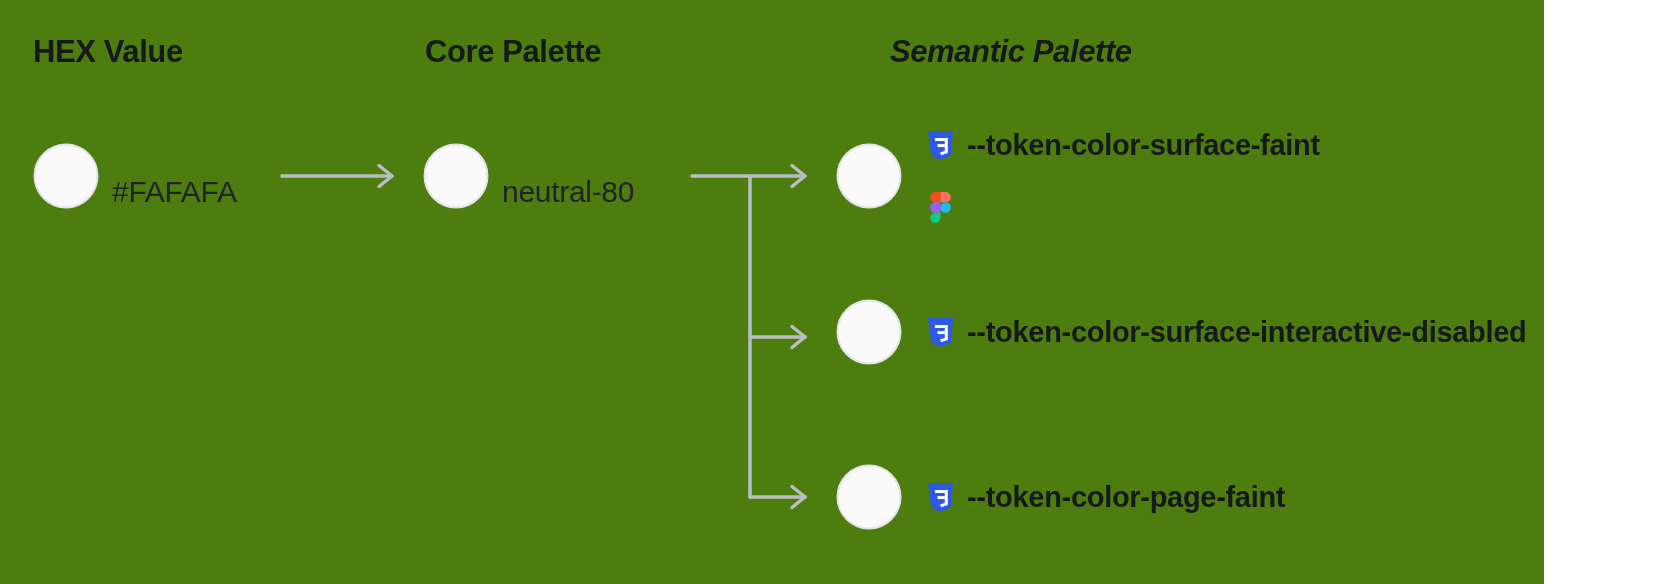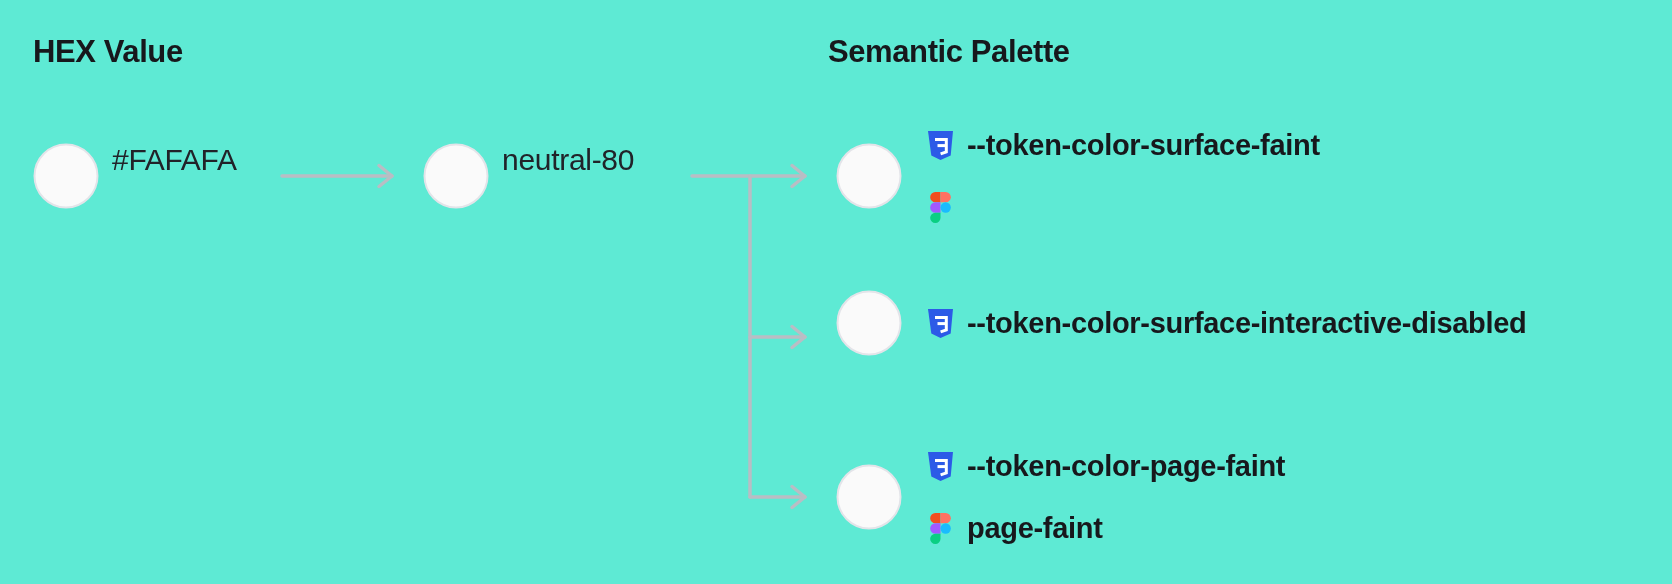--- a/index.html
+++ b/index.html
@@ -1,41 +1,41 @@
 <!DOCTYPE html>
 <html><head>
 <meta charset="utf-8">
 <style>
   html, body { margin: 0; padding: 0; background: #ffffff; }
   .canvas {
     position: relative;
-    width: 1672px;
+    width: 1544px;
     height: 584px;
-    background: #5eead4;
+    background: #4d7c0f;
     font-family: "Liberation Sans", "DejaVu Sans", sans-serif;
     overflow: hidden;
   }
   .col-header {
     position: absolute;
     top: 34px;
     font-size: 31px;
     font-weight: 700;
     letter-spacing: -0.4px;
     color: #17181c;
     white-space: nowrap;
   }
   .hdr-hex      { left: 33px; }
   .hdr-core     { left: 425px; }
-  .hdr-semantic { left: 828px; }
+  .hdr-semantic { left: 890px; font-style: italic; }
 
   .node-row {
     position: absolute;
     height: 66px;
     display: flex;
-    align-items: flex-start;
+    align-items: flex-end;
   }
   .row-hex  { left: 33px;  top: 143px; }
   .row-core { left: 423px; top: 143px; }
 
   .swatch-svg { display: block; flex: 0 0 auto; }
 
   .value-label {
     margin-left: 13px;
     font-size: 30px;
     font-weight: 400;
@@ -49,21 +49,21 @@
   .conn-branch { left: 680px; top: 155px; }
 
   .semantic-entry {
     position: absolute;
     left: 836px;
     height: 124px;
     display: flex;
     align-items: center;
   }
   .entry-1 { top: 114px; }
-  .entry-2 { top: 261px; }
+  .entry-2 { top: 270px; }
   .entry-3 { top: 435px; }
 
   .entry-lines { margin-left: 25px; display: flex; flex-direction: column; }
   .entry-line  { height: 62px; display: flex; align-items: center; }
   .icon-box {
     width: 27px;
     display: flex;
     justify-content: center;
     align-items: center;
     flex: 0 0 auto;
@@ -76,20 +76,21 @@
     color: #17181c;
     white-space: nowrap;
   }
 </style>
 </head>
 <body>
 
 <div class="canvas">
 
   <div class="col-header hdr-hex">HEX Value</div>
+  <div class="col-header hdr-core">Core Palette</div>
   <div class="col-header hdr-semantic">Semantic Palette</div>
 
   <div class="node-row row-hex">
     <svg class="swatch-svg" width="66" height="66">
       <circle cx="33" cy="33" r="31.5" stroke-width="2" fill="#FAFAFA" stroke="#E3E4E9"></circle>
     </svg>
     <span class="value-label">#FAFAFA</span>
   </div>
 
   <svg class="connector-svg conn-arrow1" width="130" height="36">
@@ -182,28 +183,16 @@
             <path d="M1 1 h25 l-2.3 24.5 L13.5 30 4.3 25.5 Z" fill="#2C5AE7"></path>
             <g fill="none" stroke-width="3" stroke-linecap="butt" stroke="#FFFFFF">
               <path d="M8 9.5 H19.3"></path>
               <path d="M19.3 8 V22 L13.6 23.9"></path>
               <path d="M10.5 15.6 H19.3"></path>
             </g>
           </svg>
         </span>
         <span class="token-label">--token-color-page-faint</span>
       </div>
-      <div class="entry-line">
-        <span class="icon-box">
-          <svg width="21" height="31" viewBox="0 0 38 57">
-            <path d="M0 9.5 A9.5 9.5 0 0 1 9.5 0 H19 V19 H9.5 A9.5 9.5 0 0 1 0 9.5 Z" fill="#F24E1E"></path>
-            <path d="M19 0 v19 h9.5 a9.5 9.5 0 1 0 0-19 Z" fill="#FF7262"></path>
-            <path d="M0 28.5 A9.5 9.5 0 0 1 9.5 19 H19 V38 H9.5 A9.5 9.5 0 0 1 0 28.5 Z" fill="#A259FF"></path>
-            <path d="M19 28.5 a9.5 9.5 0 1 1 19 0 a9.5 9.5 0 0 1 -19 0 Z" fill="#1ABCFE"></path>
-            <path d="M0 47.5 A9.5 9.5 0 0 1 9.5 38 H19 v9.5 a9.5 9.5 0 1 1 -19 0 Z" fill="#0ACF83"></path>
-          </svg>
-        </span>
-        <span class="token-label">page-faint</span>
-      </div>
     </div>
   </div>
 
 </div>
 
 </body></html>

